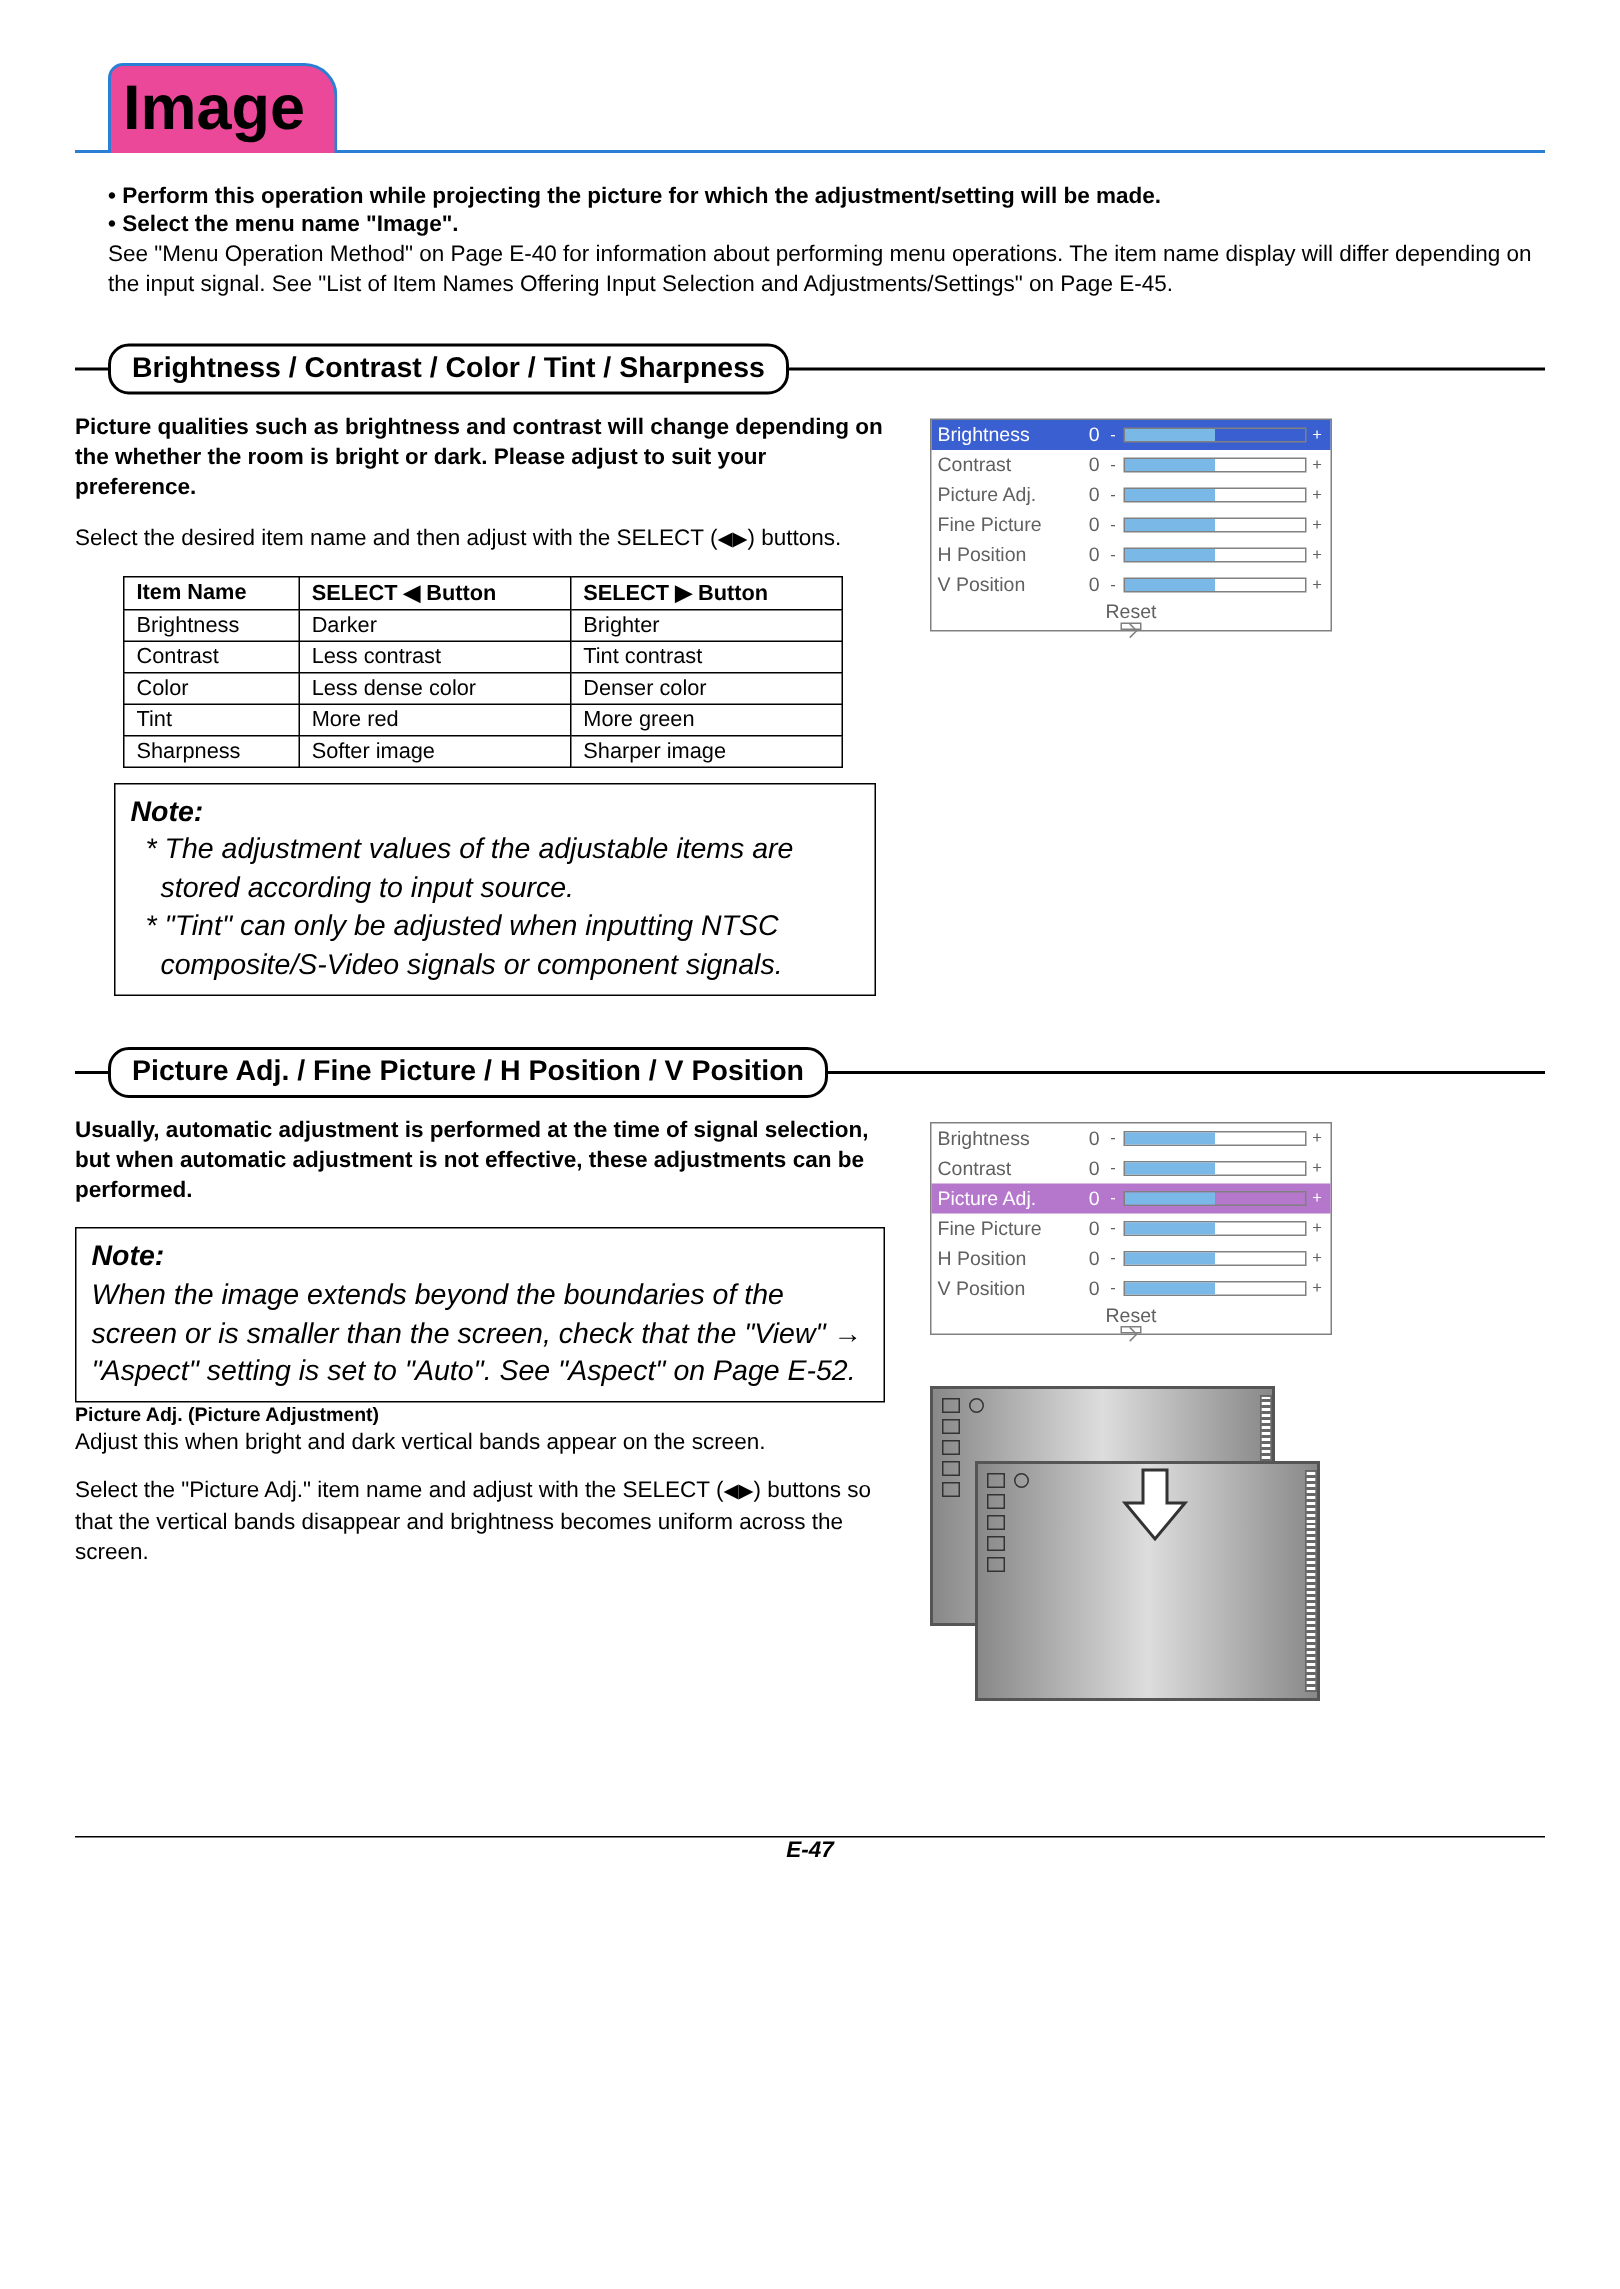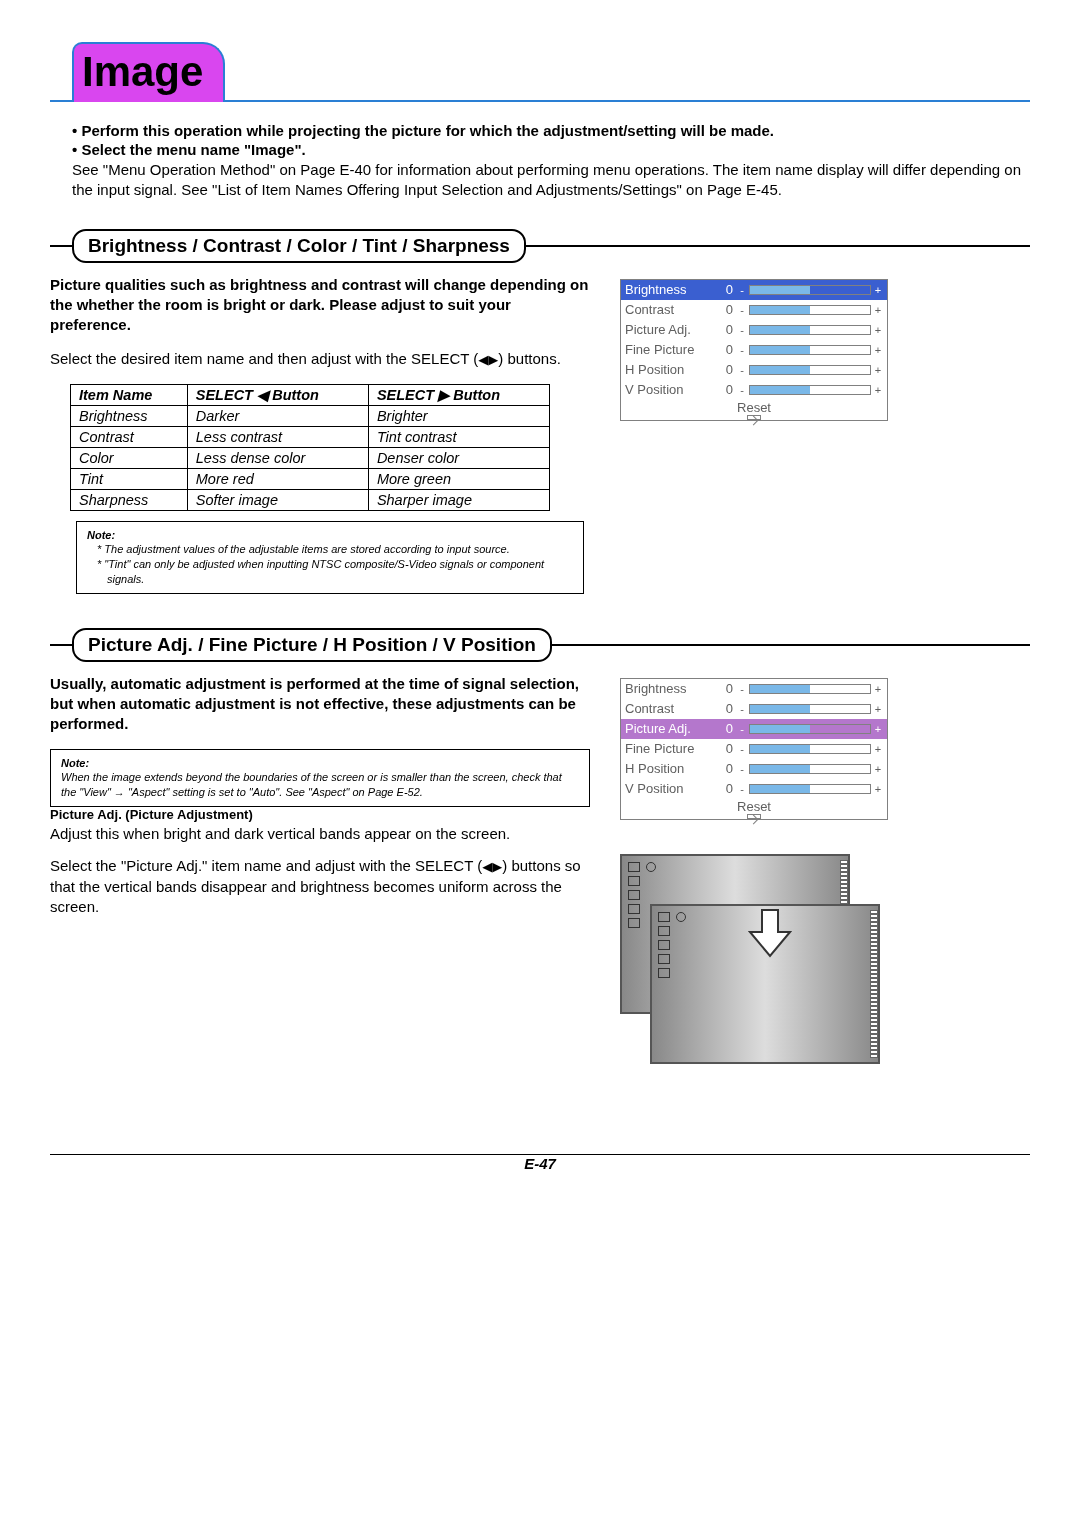--- a/index.html
+++ b/index.html
@@ -13,21 +13,21 @@
     font-size: 15px;
     color: #000;
   }
   .page-title-wrap {
     border-bottom: 2px solid #2a7fd4;
     padding-bottom: 0;
     margin-bottom: 20px;
   }
   .page-title {
     display: inline-block;
-    background: #d946ef;
+    background: #ec4899;
     font-size: 42px;
     font-weight: 800;
     padding: 4px 20px 6px 8px;
     border: 2px solid #2a7fd4;
     border-bottom: none;
     border-top-left-radius: 10px;
     border-top-right-radius: 22px;
     margin-left: 22px;
     position: relative;
     top: 2px;
@@ -46,24 +46,24 @@
     font-weight: 800;
     background: #fff;
     white-space: nowrap;
   }
   .section-bar-right { flex: 1; height: 2px; background: #000; margin-left: 0; }
   .two-col { display: flex; gap: 30px; }
   .left-col { width: 540px; }
   .right-col { flex: 1; padding-top: 4px; }
   .bold { font-weight: 700; }
   .para { margin-bottom: 14px; line-height: 1.35; }
-  .note-box { border: 1px solid #000; padding: 6px 10px; margin-top: 10px; margin-left: 26px; width: 508px; font-size: 11px; line-height: 1.35; }
+  .note-box { border: 1px solid #000; padding: 6px 10px; margin-top: 10px; margin-left: 26px; width: 508px; font-size: 19px; line-height: 1.35; }
   .note-box .note-title { font-weight: 700; font-style: italic; }
   .note-box .note-line { font-style: italic; margin-left: 10px; text-indent: -10px; padding-left: 10px; }
-  .adj-table { border: 1px solid #000; border-collapse: collapse; margin-top: 6px; margin-left: 20px; width: 480px; font-size: 14.5px; font-style: italic; }
+  .adj-table { border: 1px solid #000; border-collapse: collapse; margin-top: 6px; margin-left: 32px; width: 480px; font-size: 14.5px; }
   .adj-table th, .adj-table td { border: 1px solid #000; padding: 2px 8px; text-align: left; }
   .adj-table th { font-weight: 700; }
   .osd { border: 1px solid #808080; width: 268px; font-size: 13px; color: #606060; }
   .osd-row { display: flex; align-items: center; height: 20px; padding: 0 4px; }
   .osd-row.sel { background: #3a5fd0; color: #fff; }
   .osd-row.sel2 { background: #b477cc; color: #fff; }
   .osd-label { width: 90px; }
   .osd-val { width: 18px; text-align: right; margin-right: 4px; }
   .osd-minus, .osd-plus { width: 10px; text-align: center; font-size: 11px; }
   .osd-bar { flex: 1; height: 10px; border: 1px solid #808080; margin: 0 2px; position: relative; }

